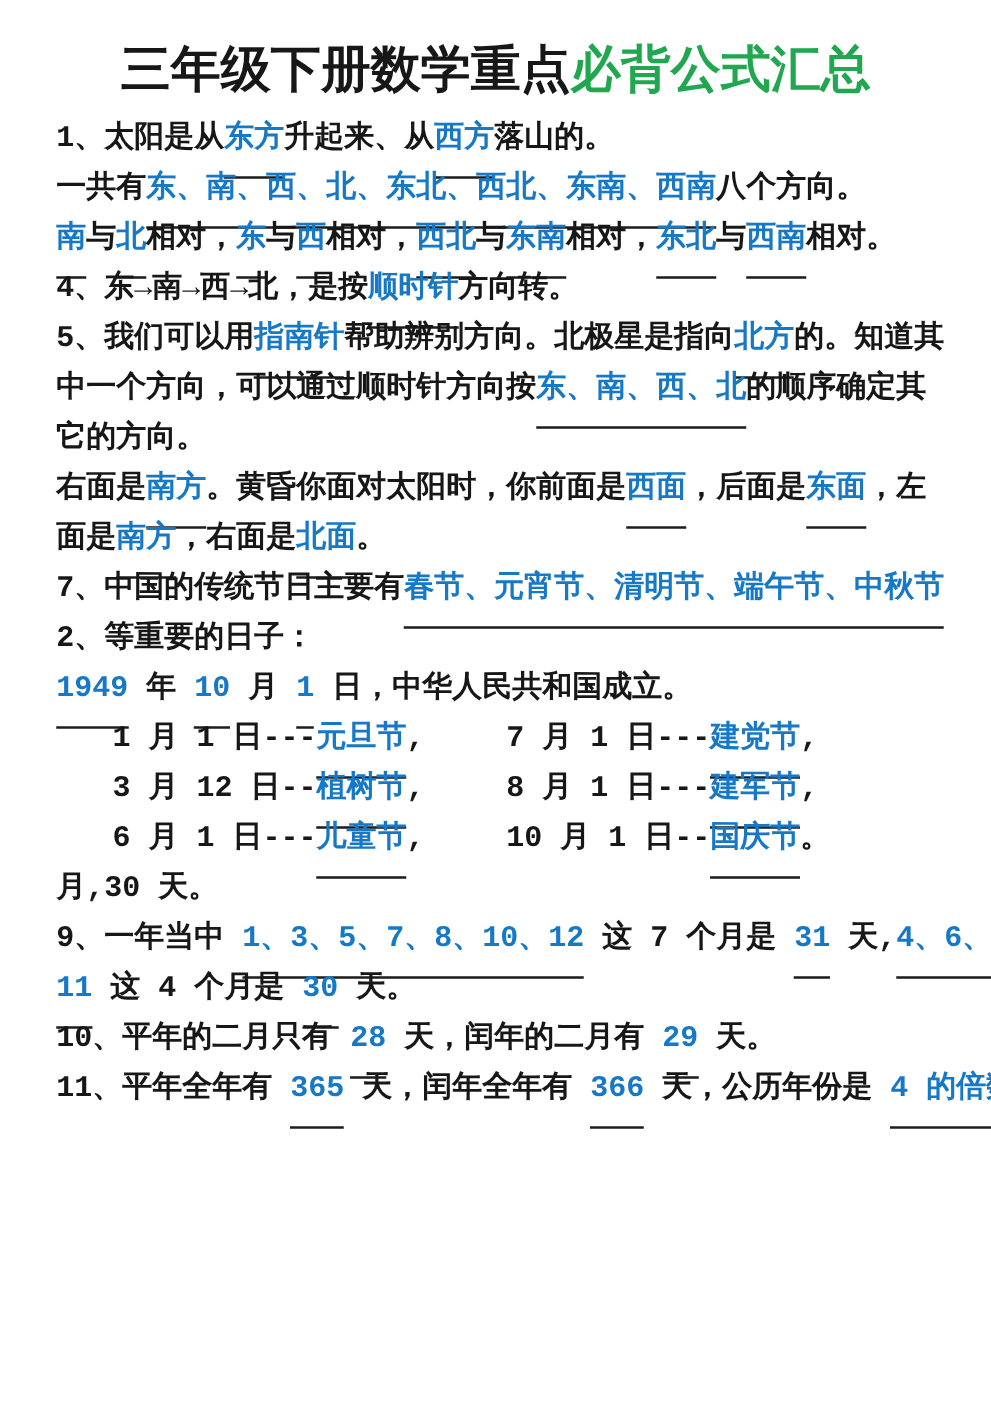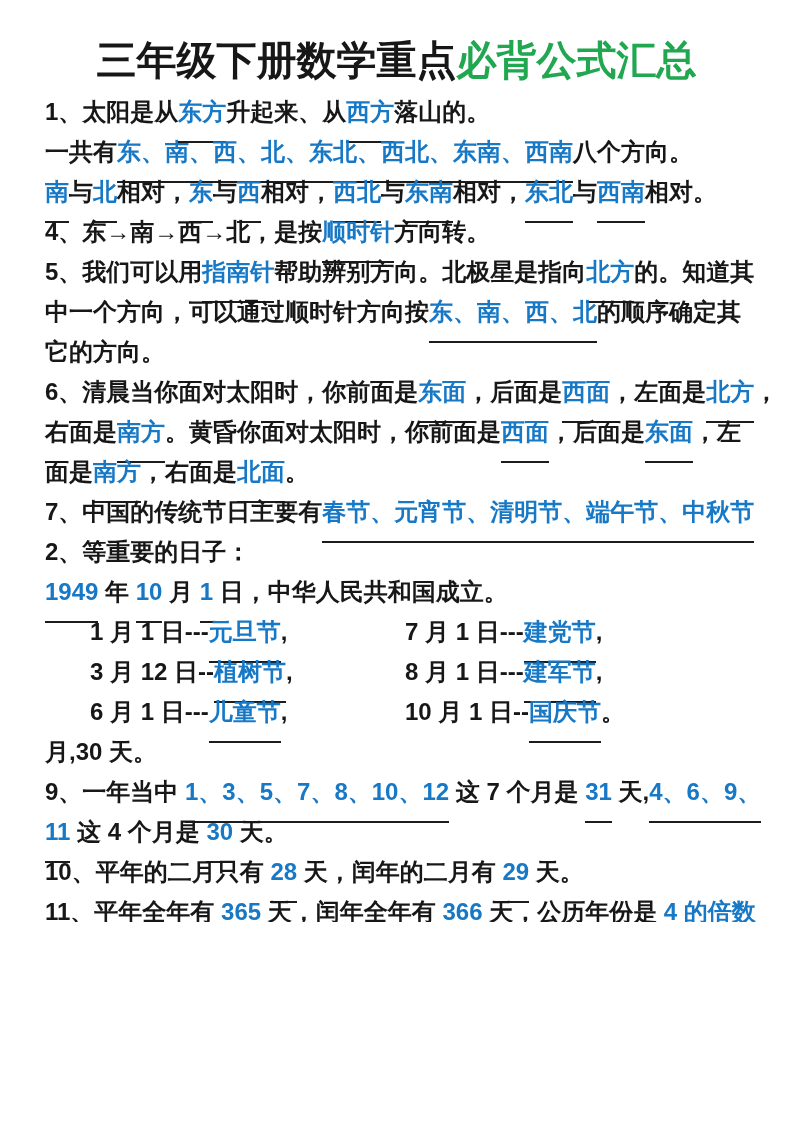--- a/index.html
+++ b/index.html
@@ -7,20 +7,21 @@
   body {
     width: 793px; height: 1122px;
     font-family: "Liberation Sans", sans-serif;
     color: var(--ink, #171717);
     overflow: hidden;
   }
   .page {
     width: 793px; height: 922px;
     background: #ffffff;
     overflow: hidden;
+    font-family: Liberation Mono, monospace;
   }
   .title {
     margin-top: 34px;
     text-align: center;
     font-size: 40px;
     line-height: 52px;
     font-weight: 800;
     letter-spacing: 0px;
     white-space: nowrap;
   }
@@ -62,21 +63,20 @@
 <div class="page">
   <h1 class="title"><span class="t-black">三年级下册数学重点</span><span class="t-green">必背公式汇总</span></h1>
   <div class="doc-body">
       <div class="line"><span class="plain">1、太阳是从</span><span class="hl">东方</span><span class="plain">升起来、从</span><span class="hl">西方</span><span class="plain">落山的。</span></div>
       <div class="line"><span class="plain">一共有</span><span class="hl">东、南、西、北、东北、西北、东南、西南</span><span class="plain">八个方向。</span></div>
       <div class="line"><span class="hl">南</span><span class="plain">与</span><span class="hl">北</span><span class="plain">相对，</span><span class="hl">东</span><span class="plain">与</span><span class="hl">西</span><span class="plain">相对，</span><span class="hl">西北</span><span class="plain">与</span><span class="hl">东南</span><span class="plain">相对，</span><span class="hl">东北</span><span class="plain">与</span><span class="hl">西南</span><span class="plain">相对。</span></div>
       <div class="line"><span class="plain">4、东→南→西→北，是按</span><span class="hl">顺时针</span><span class="plain">方向转。</span></div>
       <div class="line"><span class="plain">5、我们可以用</span><span class="hl">指南针</span><span class="plain">帮助辨别方向。北极星是指向</span><span class="hl">北方</span><span class="plain">的。知道其</span></div>
       <div class="line"><span class="plain">中一个方向，可以通过顺时针方向按</span><span class="hl">东、南、西、北</span><span class="plain">的顺序确定其</span></div>
       <div class="line"><span class="plain">它的方向。</span></div>
-      <div class="line"><span class="plain">6、清晨当你面对太阳时，你前面是</span><span class="hl">东面</span><span class="plain">，后面是</span><span class="hl">西面</span><span class="plain">，左面是</span><span class="hl">北方</span><span class="plain">，</span></div>
       <div class="line"><span class="plain">右面是</span><span class="hl">南方</span><span class="plain">。黄昏你面对太阳时，你前面是</span><span class="hl">西面</span><span class="plain">，后面是</span><span class="hl">东面</span><span class="plain">，左</span></div>
       <div class="line"><span class="plain">面是</span><span class="hl">南方</span><span class="plain">，右面是</span><span class="hl">北面</span><span class="plain">。</span></div>
       <div class="line"><span class="plain">7、中国的传统节日主要有</span><span class="hl">春节、元宵节、清明节、端午节、中秋节</span></div>
       <div class="line"><span class="plain">2、等重要的日子：</span></div>
       <div class="line"><span class="hl">1949</span><span class="plain"> 年 </span><span class="hl">10</span><span class="plain"> 月 </span><span class="hl">1</span><span class="plain"> 日，中华人民共和国成立。</span></div>
       <div class="line"><span class="col-left"><span class="plain">1 月 1 日---</span><span class="hl">元旦节</span><span class="plain">,</span></span><span class="col-right"><span class="plain">7 月 1 日---</span><span class="hl">建党节</span><span class="plain">,</span></span></div>
       <div class="line"><span class="col-left"><span class="plain">3 月 12 日--</span><span class="hl">植树节</span><span class="plain">,</span></span><span class="col-right"><span class="plain">8 月 1 日---</span><span class="hl">建军节</span><span class="plain">,</span></span></div>
       <div class="line"><span class="col-left"><span class="plain">6 月 1 日---</span><span class="hl">儿童节</span><span class="plain">,</span></span><span class="col-right"><span class="plain">10 月 1 日--</span><span class="hl">国庆节</span><span class="plain">。</span></span></div>
       <div class="line"><span class="plain">月,30 天。</span></div>
       <div class="line"><span class="plain">9、一年当中 </span><span class="hl">1、3、5、7、8、10、12</span><span class="plain"> 这 7 个月是 </span><span class="hl">31</span><span class="plain"> 天,</span><span class="hl">4、6、9、</span></div>

